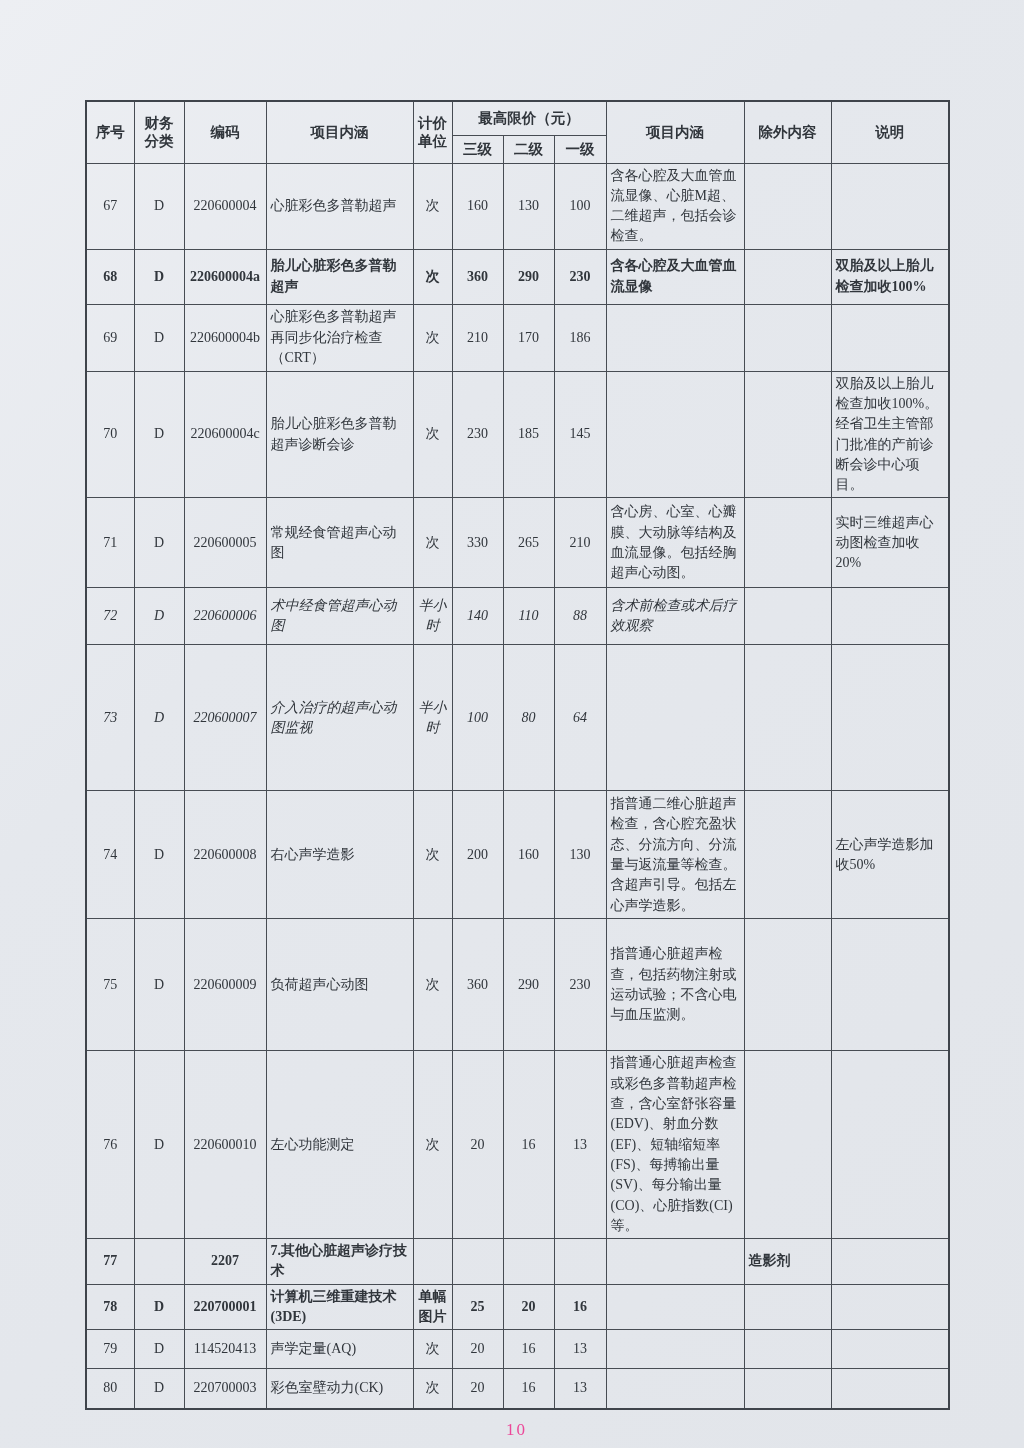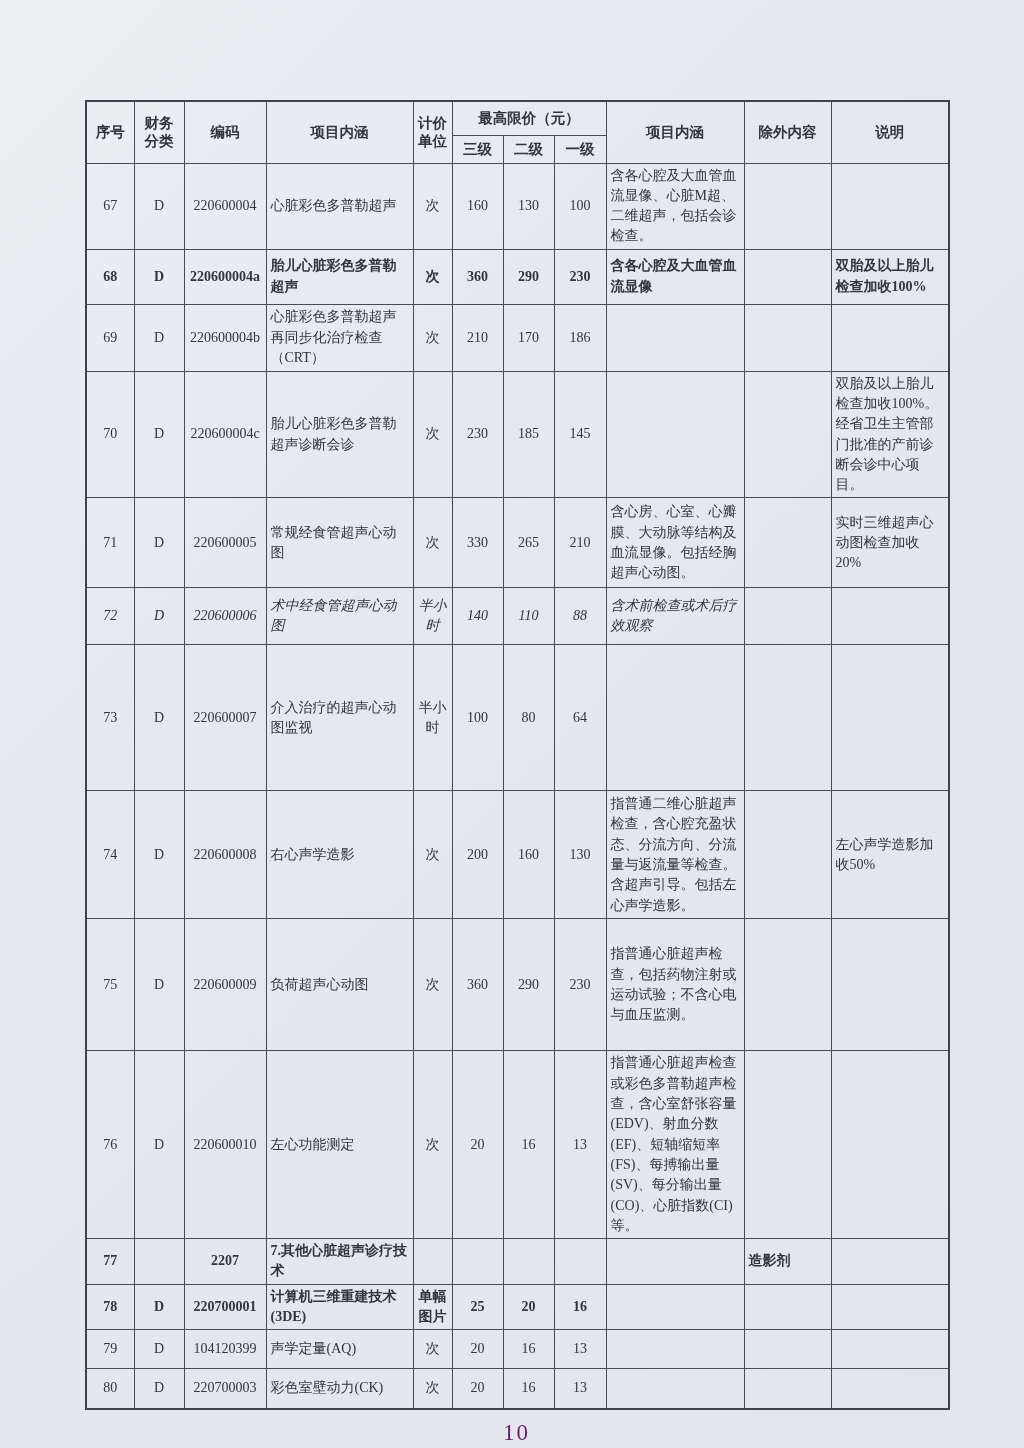--- a/index.html
+++ b/index.html
@@ -50,34 +50,34 @@
   thead tr.h2 { height: 28px; }
   td.c { text-align: center; }
   td.l { text-align: left; margin-left: 28px; }
   
   #rows tr:nth-child(1)  { height: 84px;  }
   #rows tr:nth-child(2)  { height: 55px; font-weight: bold;  }
   #rows tr:nth-child(3)  { height: 67px;  }
   #rows tr:nth-child(4)  { height: 103px; }
   #rows tr:nth-child(5)  { height: 90px;  }
   #rows tr:nth-child(6)  { height: 57px; font-style: italic;  }
-  #rows tr:nth-child(7)  { height: 146px; }
+  #rows tr:nth-child(7)  { height: 146px; font-style: italic; }
   #rows tr:nth-child(8)  { height: 128px; }
   #rows tr:nth-child(9)  { height: 132px; }
   #rows tr:nth-child(10) { height: 182px; }
   #rows tr:nth-child(11) { height: 43px;  }
   #rows tr:nth-child(12) { height: 45px; font-weight: bold;  }
   #rows tr:nth-child(13) { height: 39px;  }
   #rows tr:nth-child(14) { height: 40px;  }
   tr.section-row td { font-weight: bold; }
   .page-number {
     margin-top: 10px;
     text-align: center;
-    font-size: 23px;
-    color: #701a75;
+    font-size: 17px;
+    color: #ec4899;
     letter-spacing: 2px;
   }
 </style>
 </head>
 <body>
 
 <div class="page">
   <div class="table-wrap">
     <table class="price-table">
       <colgroup>
@@ -269,21 +269,21 @@
     <td class="c">25</td>
     <td class="c">20</td>
     <td class="c">16</td>
     <td class="l"></td>
     <td class="l"></td>
     <td class="l"></td>
   </tr>
           <tr>
     <td class="c">79</td>
     <td class="c">D</td>
-    <td class="c">104120399</td>
+    <td class="c">114520413</td>
     <td class="l">声学定量(AQ)</td>
     <td class="c">次</td>
     <td class="c">20</td>
     <td class="c">16</td>
     <td class="c">13</td>
     <td class="l"></td>
     <td class="l"></td>
     <td class="l"></td>
   </tr>
           <tr>

